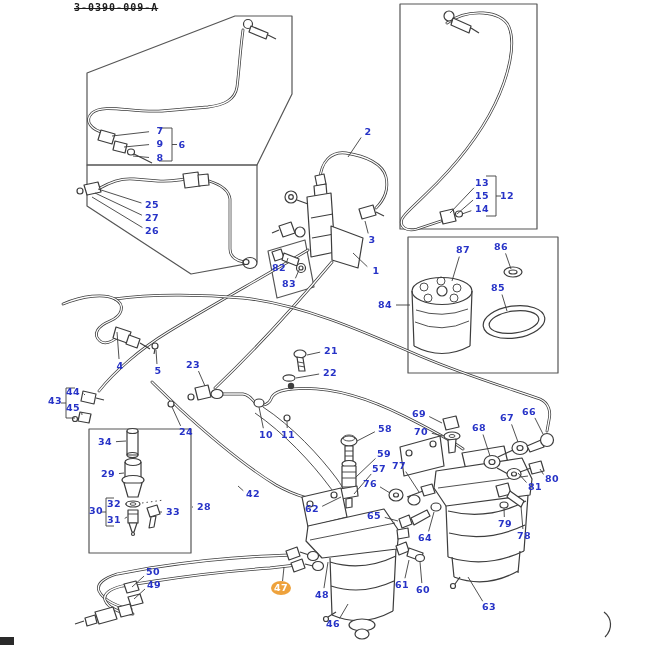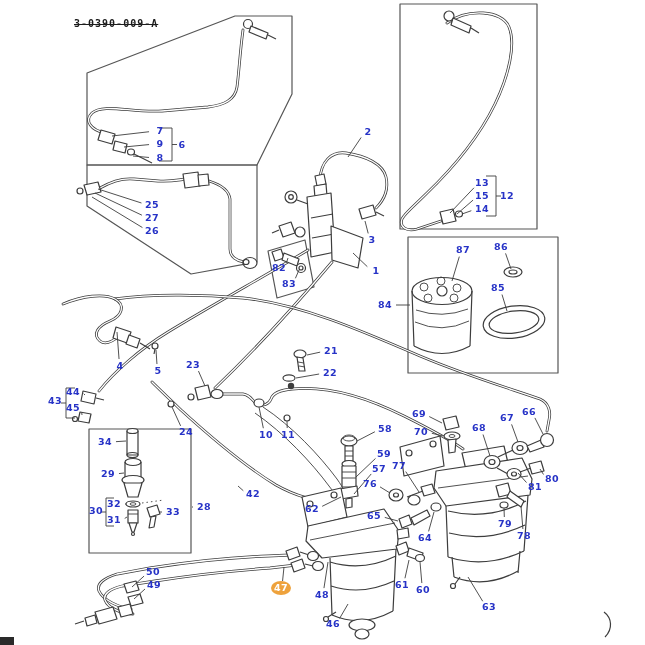--- a/index.html
+++ b/index.html
@@ -1,20 +1,20 @@
 <!DOCTYPE html>
 <html style="--label: #2733c7; --line: #3d3d3d; --box: #555555; --bg: #ffffff; --title: #1c1c1c;"><head>
 <meta charset="utf-8">
 <style>
   html,body{margin:0;padding:0;background:#fff;}
   #page{position:relative;width:645px;height:645px;background:var(--bg,#fff);overflow:hidden;
         font-family:"DejaVu Sans", sans-serif;}
   #drawing-number{position:absolute;left:74px;top:2px;font-family:"DejaVu Sans Mono", monospace;
         font-size:10px;font-weight:bold;letter-spacing:1px;color:var(--title,#1c1c1c);
-        text-decoration:line-through;margin-top:16px;}
+        text-decoration:line-through;}
   svg{position:absolute;left:0;top:0;}
   .box{fill:none;stroke:var(--box,#555);stroke-width:1.2;stroke-linejoin:round;}
   .pipe{fill:none;stroke:var(--line,#3d3d3d);stroke-width:2.8;stroke-linecap:round;}
   .pipe-core{fill:none;stroke:#fff;stroke-width:1.3;stroke-linecap:round;}
   .art{fill:none;stroke:var(--line,#3d3d3d);stroke-width:1.2;stroke-linejoin:round;}
   .cmp{fill:#fff;stroke:var(--line,#3d3d3d);stroke-width:1.2;stroke-linejoin:round;}
   .thin{stroke-width:0.9;}
   .leader{stroke:var(--line,#3d3d3d);stroke-width:0.9;fill:none;}
   .callout-text{font-family:"DejaVu Sans", sans-serif;font-size:9.5px;font-weight:bold;
         fill:var(--label,#2733c7);text-anchor:middle;letter-spacing:0.3px;cursor:pointer;}

